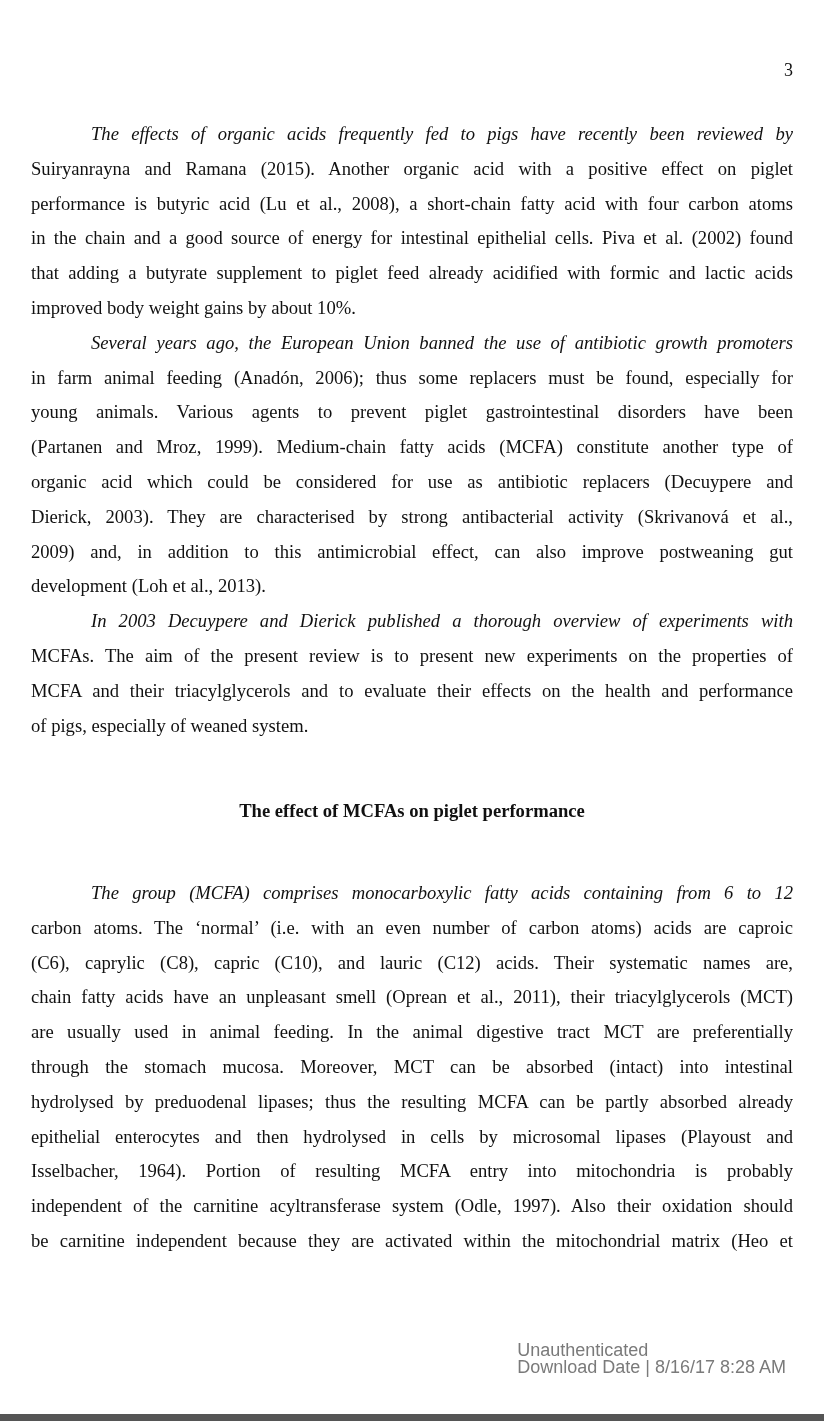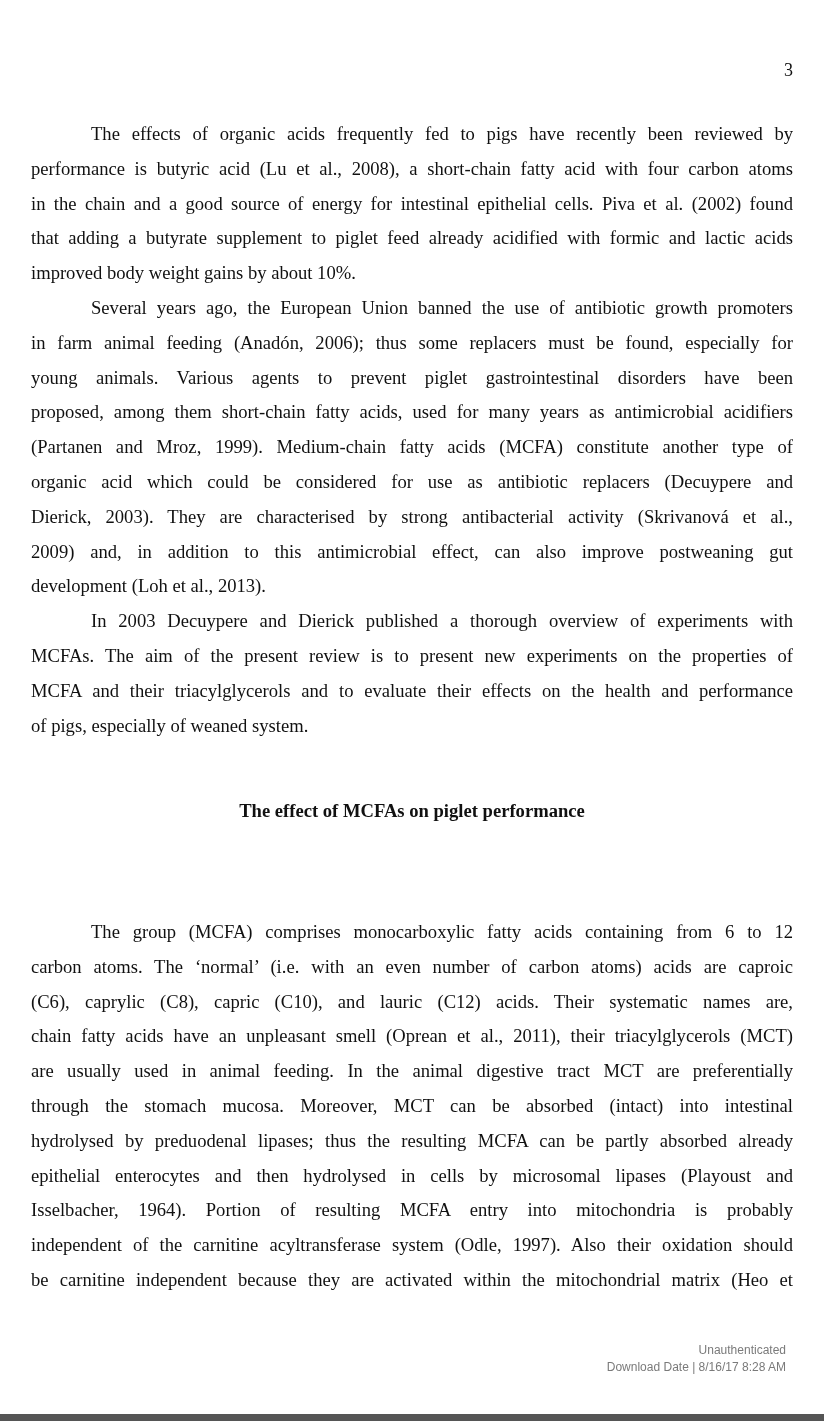--- a/index.html
+++ b/index.html
@@ -11,54 +11,54 @@
     position: absolute; top: 60px; right: 31px; font-size: 18px; color: #111;
   }
   .body-text {
     position: absolute; left: 31px; width: 762px; top: 117px;
   }
   .line {
     font-size: 18.6px; height: 34.8px; line-height: 34.8px; white-space: nowrap;
     text-align: justify; text-align-last: justify; display: block;
   }
   .line.last { text-align-last: left; }
-  .line.indent { padding-left: 60px; }
+  .line.indent { padding-left: 60px; font-style: italic; }
   .heading {
     position: absolute; top: 796px; left: 0; width: 824px; text-align: center;
     font-weight: bold; font-size: 18.6px; line-height: 30px;
   }
-  .section2 { position: absolute; left: 31px; width: 762px; top: 915px; }
+  .section2 { position: absolute; left: 31px; width: 762px; top: 876px; }
   .footer {
-    position: absolute; right: 38px; top: 1342px; text-align: right;
-    font-family: "Liberation Sans", sans-serif; font-size: 12px; color: #7a7a7a; line-height: 17px;
+    position: absolute; right: 38px; top: 1342px; text-align: left;
+    font-family: "Liberation Sans", sans-serif; font-size: 18px; color: #7a7a7a; line-height: 17px;
   }
   .bottom-bar {
     position: absolute; left: 0; bottom: 0; width: 824px; height: 7px; background: #555555;
   }
 </style>
 </head>
 <body>
 
 <div class="page-number">3</div>
 
 <div class="body-text">
 
   <div>
     <span class="line indent">The effects of organic acids frequently fed to pigs have recently been reviewed by</span>
+    <span class="line">Suiryanrayna and Ramana (2015). Another organic acid with a positive effect on piglet</span>
     <span class="line">performance is butyric acid (Lu et al., 2008), a short-chain fatty acid with four carbon atoms</span>
     <span class="line">in the chain and a good source of energy for intestinal epithelial cells. Piva et al. (2002) found</span>
     <span class="line">that adding a butyrate supplement to piglet feed already acidified with formic and lactic acids</span>
     <span class="line last">improved body weight gains by about 10%.</span>
   </div>
 
   <div>
     <span class="line indent">Several years ago, the European Union banned the use of antibiotic growth promoters</span>
     <span class="line">in farm animal feeding (Anadón, 2006); thus some replacers must be found, especially for</span>
     <span class="line">young animals. Various agents to prevent piglet gastrointestinal disorders have been</span>
-    <span class="line">proposed, among them short-chain fatty acids, used for many years as antimicrobial acidifiers</span>
     <span class="line">(Partanen and Mroz, 1999). Medium-chain fatty acids (MCFA) constitute another type of</span>
     <span class="line">organic acid which could be considered for use as antibiotic replacers (Decuypere and</span>
     <span class="line">Dierick, 2003). They are characterised by strong antibacterial activity (Skrivanová et al.,</span>
     <span class="line">2009) and, in addition to this antimicrobial effect, can also improve postweaning gut</span>
     <span class="line last">development (Loh et al., 2013).</span>
   </div>
 
   <div>
     <span class="line indent">In 2003 Decuypere and Dierick published a thorough overview of experiments with</span>
     <span class="line">MCFAs. The aim of the present review is to present new experiments on the properties of</span>

